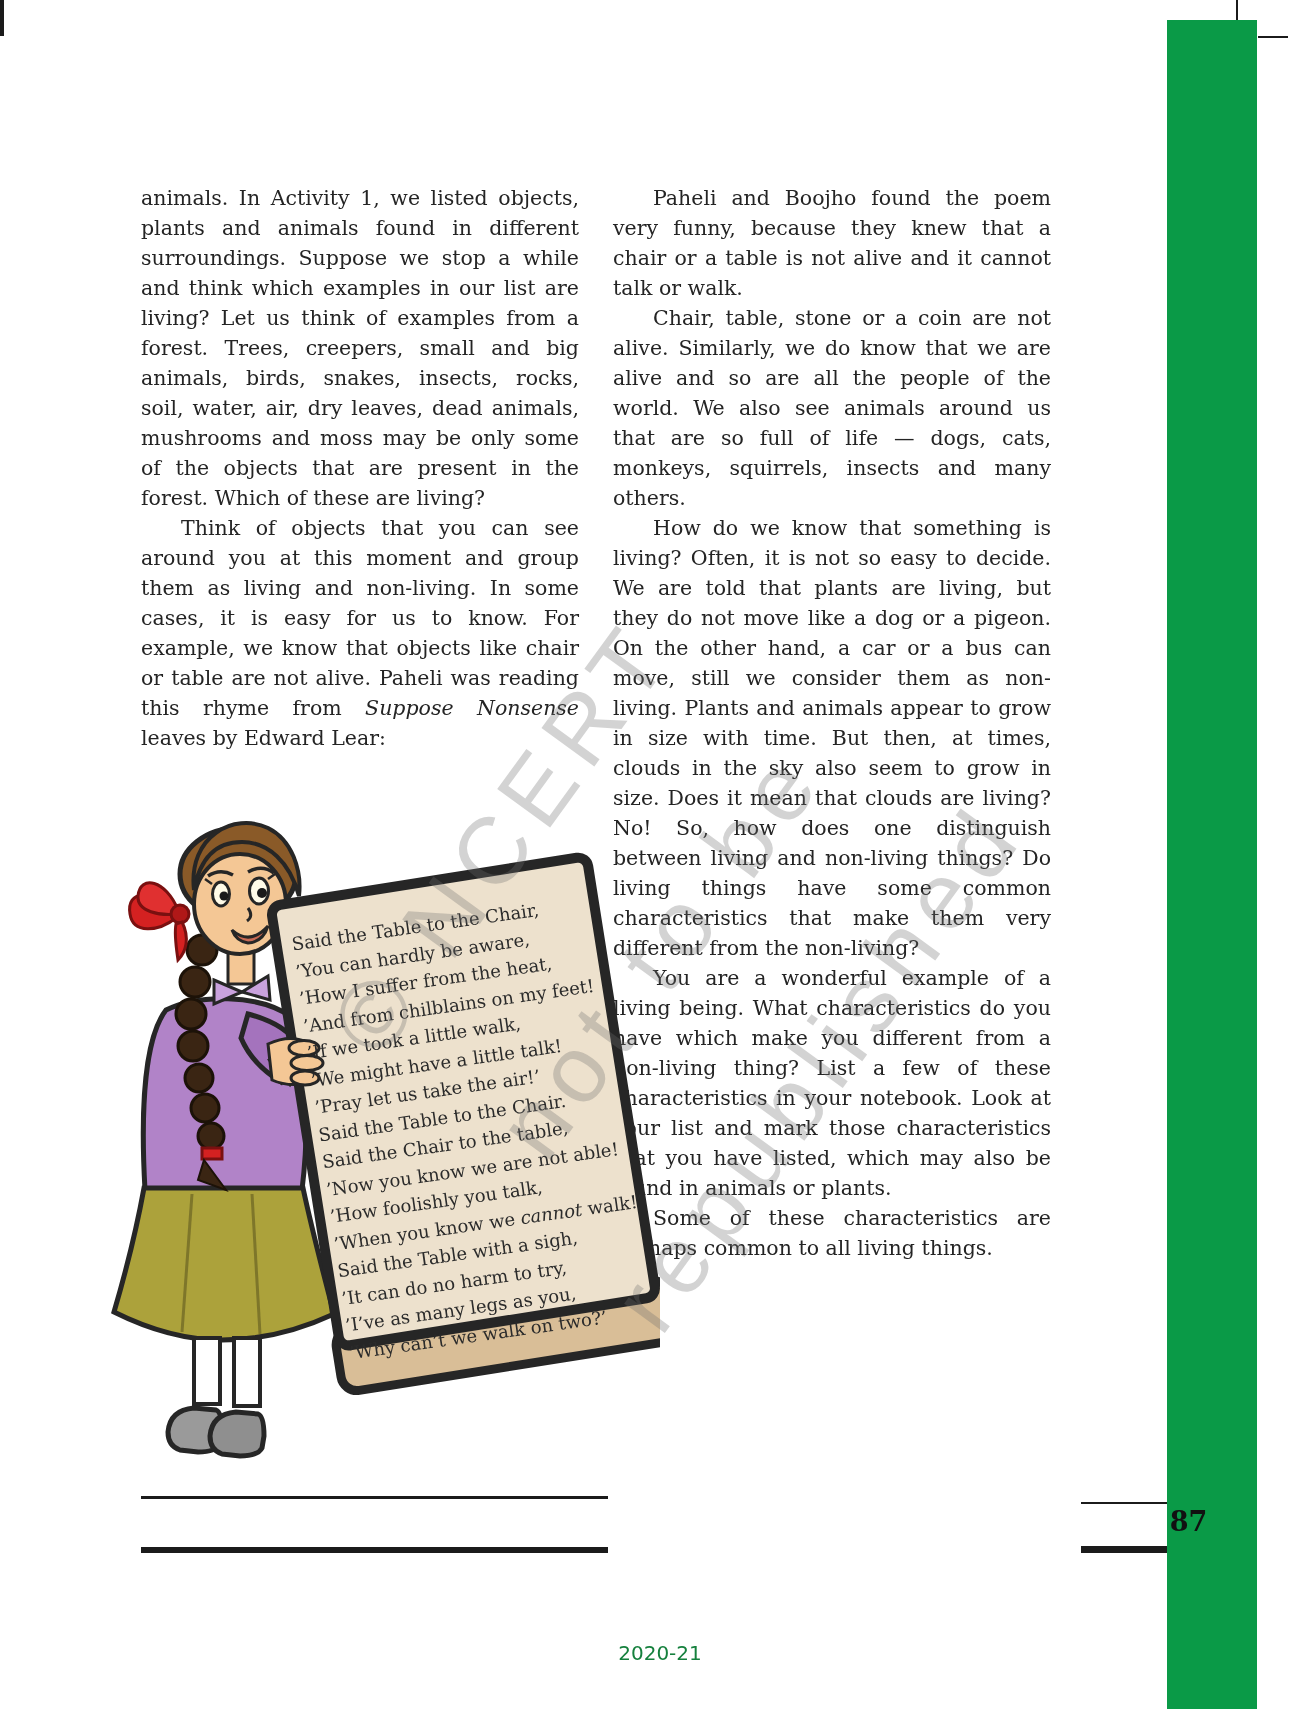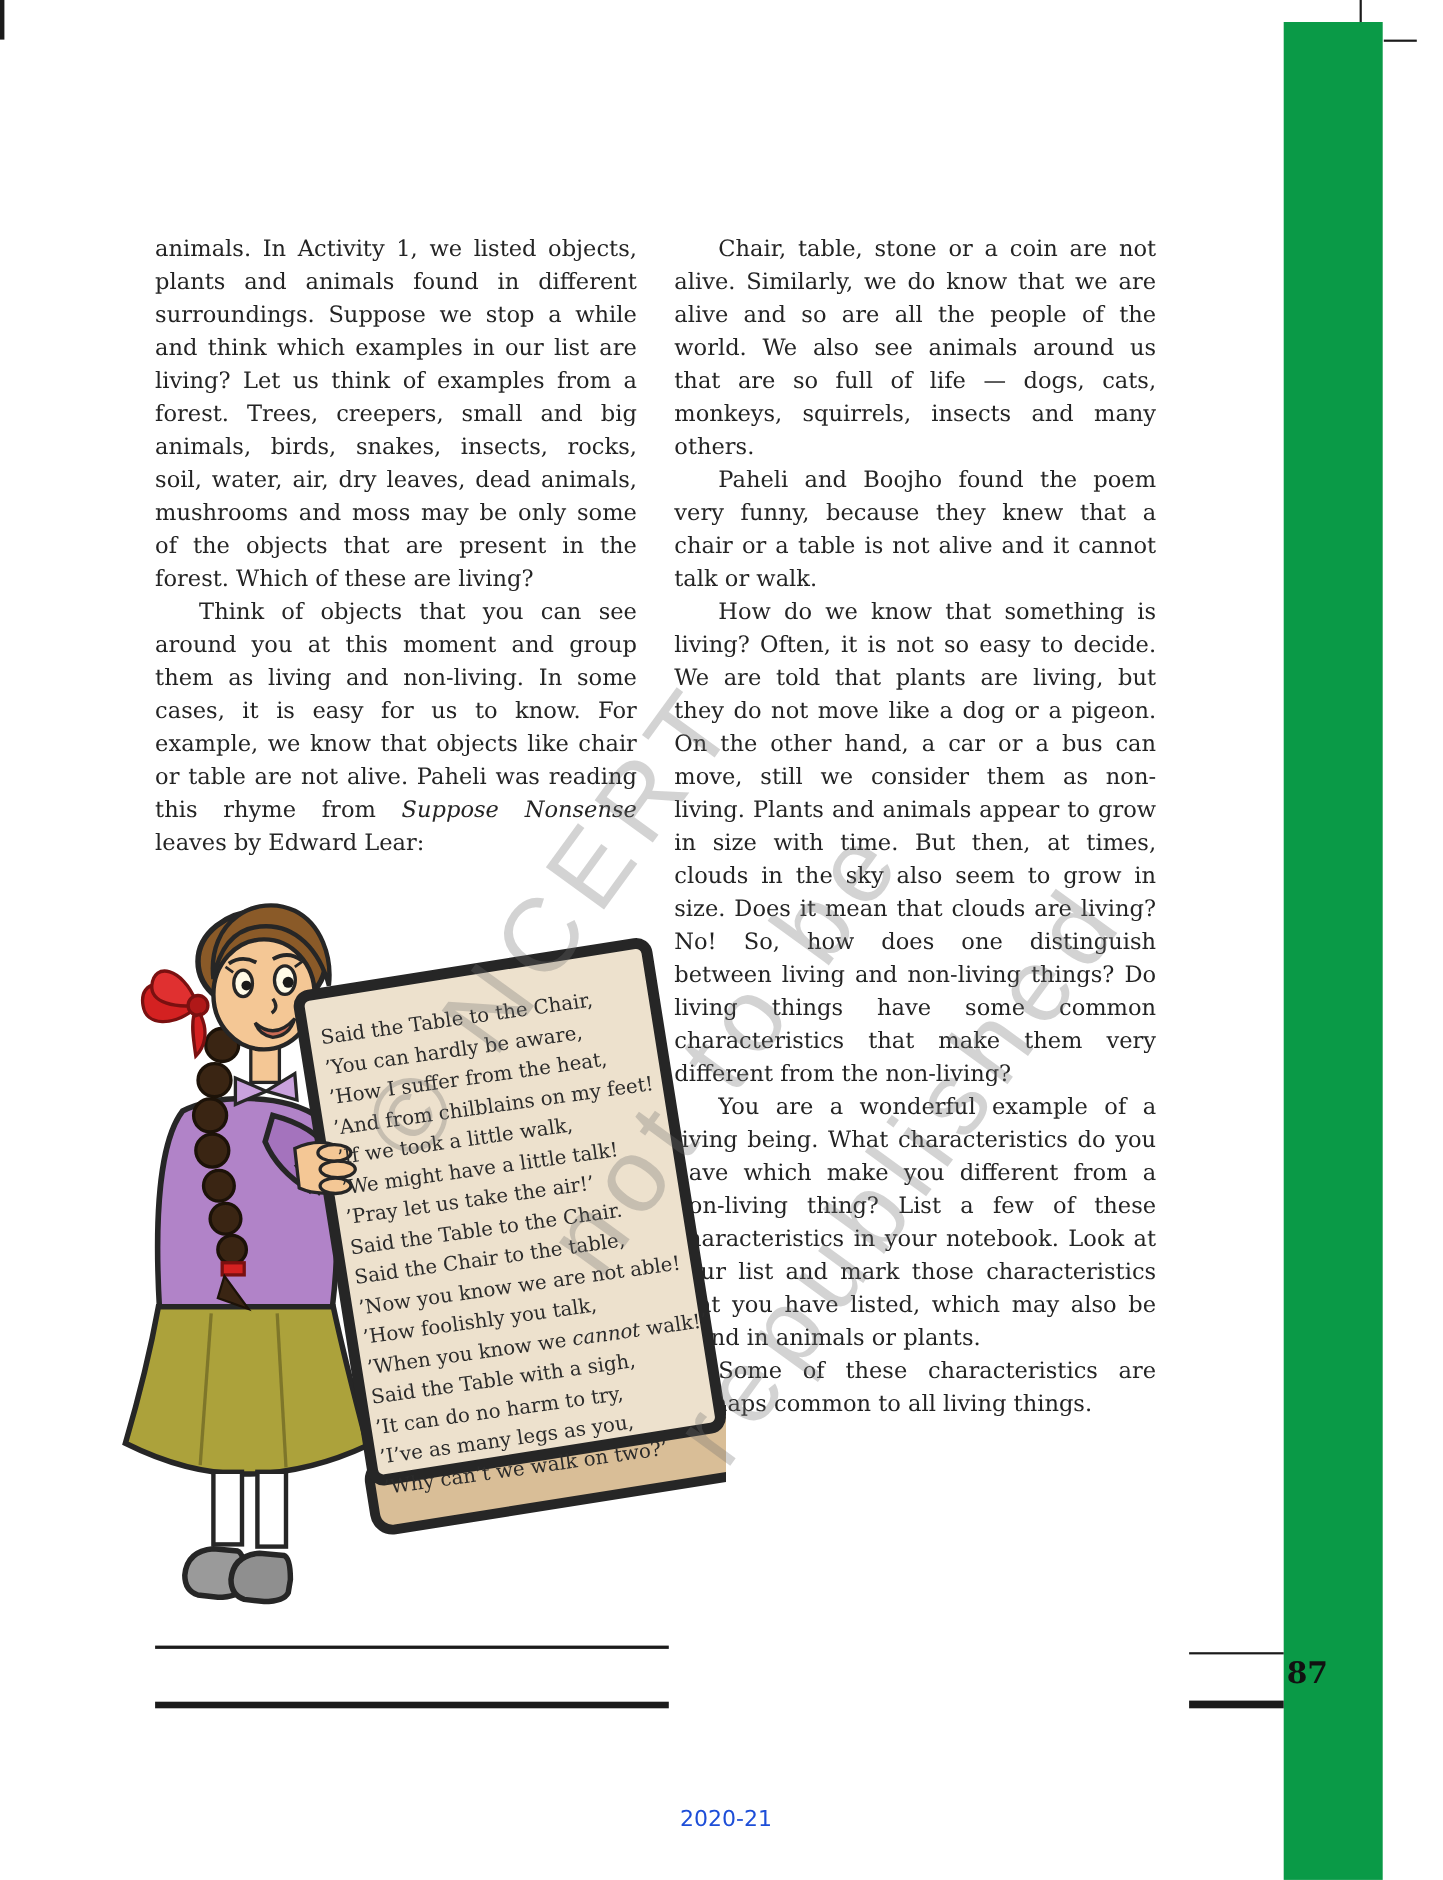--- a/index.html
+++ b/index.html
@@ -7,21 +7,21 @@
         font-family:"DejaVu Serif",serif;color:#242424;}
 
   
   .band{position:absolute;left:1167px;top:20px;width:90px;height:1689px;background:#0A9A47;}
   .crop{position:absolute;background:#1b1b1b;}
   .crop-tl{left:0;top:0;width:4px;height:36px;}
   .crop-tr-v{left:1236px;top:0;width:2px;height:20px;}
   .crop-tr-h{left:1258px;top:36px;width:30px;height:2px;}
 
   
-  .col{position:absolute;top:183px;width:438px;text-align:justify;font-size:20.5px;line-height:30px;margin-top:28px;}
+  .col{position:absolute;top:183px;width:438px;text-align:justify;font-size:20.5px;line-height:30px;}
   .col p{margin:0;}
   .indent{text-indent:40px;}
   .left{left:141px;}
   .right{left:613px;}
   .col i{font-style:italic;}
 
   
   .illus{position:absolute;left:100px;top:792px;width:560px;height:680px;}
   .illus svg{position:absolute;left:0;top:0;}
   .poem{position:absolute;left:180px;top:140px;width:370px;padding-left:10px;
@@ -39,21 +39,21 @@
   .f-rule{position:absolute;background:#1b1b1b;}
   .fr-thin-l{left:141px;top:1496px;width:467px;height:3px;}
   .fr-thick-l{left:141px;top:1547px;width:467px;height:6px;}
   .fr-thin-r{left:1081px;top:1502px;width:86px;height:2px;}
   .fr-thick-r{left:1081px;top:1546px;width:86px;height:7px;}
   .title-foot{position:absolute;left:141px;top:1511px;width:470px;
         font-variant:small-caps;font-weight:bold;font-size:19.5px;color:#18A3DE;letter-spacing:0.3px;}
   .pagenum{position:absolute;left:1145px;top:1506px;width:87px;text-align:center;
         font-weight:bold;font-size:27px;color:#111;}
   .year{position:absolute;left:560px;top:1641px;width:200px;text-align:center;
-        font-family:"DejaVu Sans",sans-serif;font-size:20px;color:#1d4ed8;}
+        font-family:"DejaVu Sans",sans-serif;font-size:20px;color:#15803d;}
 </style>
 </head>
 <body>
 
 <div class="page">
 
   <div class="band"></div>
   <div class="crop crop-tl"></div>
   <div class="crop crop-tr-v"></div>
   <div class="crop crop-tr-h"></div>
@@ -62,22 +62,22 @@
     <div>© NCERT</div>
     <div>not to be republished</div>
   </div>
 
   <div class="col left">
     <p class="para">animals. In Activity 1, we listed objects, plants and animals found in different surroundings. Suppose we stop a while and think which examples in our list are living? Let us think of examples from a forest. Trees, creepers, small and big animals, birds, snakes, insects, rocks, soil, water, air, dry leaves, dead animals, mushrooms and moss may be only some of the objects that are present in the forest. Which of these are living?</p>
     <p class="para indent"><span>Think of objects that you can see around you at this moment and group them as living and non-living. In some cases, it is easy for us to know. For example, we know that objects like chair or table are not alive. Paheli was reading this rhyme from </span><i>Suppose Nonsense</i><span> leaves by Edward Lear:</span></p>
   </div>
 
   <div class="col right">
+    <p class="para indent">Paheli and Boojho found the poem very funny, because they knew that a chair or a table is not alive and it cannot talk or walk.</p>
     <p class="para indent">Chair, table, stone or a coin are not alive. Similarly, we do know that we are alive and so are all the people of the world. We also see animals around us that are so full of life — dogs, cats, monkeys, squirrels, insects and many others.</p>
-    <p class="para indent">Paheli and Boojho found the poem very funny, because they knew that a chair or a table is not alive and it cannot talk or walk.</p>
     <p class="para indent">How do we know that something is living? Often, it is not so easy to decide. We are told that plants are living, but they do not move like a dog or a pigeon. On the other hand, a car or a bus can move, still we consider them as non-living. Plants and animals appear to grow in size with time. But then, at times, clouds in the sky also seem to grow in size. Does it mean that clouds are living? No! So, how does one distinguish between living and non-living things? Do living things have some common characteristics that make them very different from the non-living?</p>
     <p class="para indent">You are a wonderful example of a living being. What characteristics do you have which make you different from a non-living thing? List a few of these characteristics in your notebook. Look at your list and mark those characteristics that you have listed, which may also be found in animals or plants.</p>
     <p class="para indent">Some of these characteristics are perhaps common to all living things.</p>
   </div>
 
   <div class="illus">
     <svg viewBox="0 0 560 680" width="560" height="680">
 
       <rect x="128" y="152" width="26" height="40" fill="#F4C795" stroke="#262626" stroke-width="3"></rect>
 

